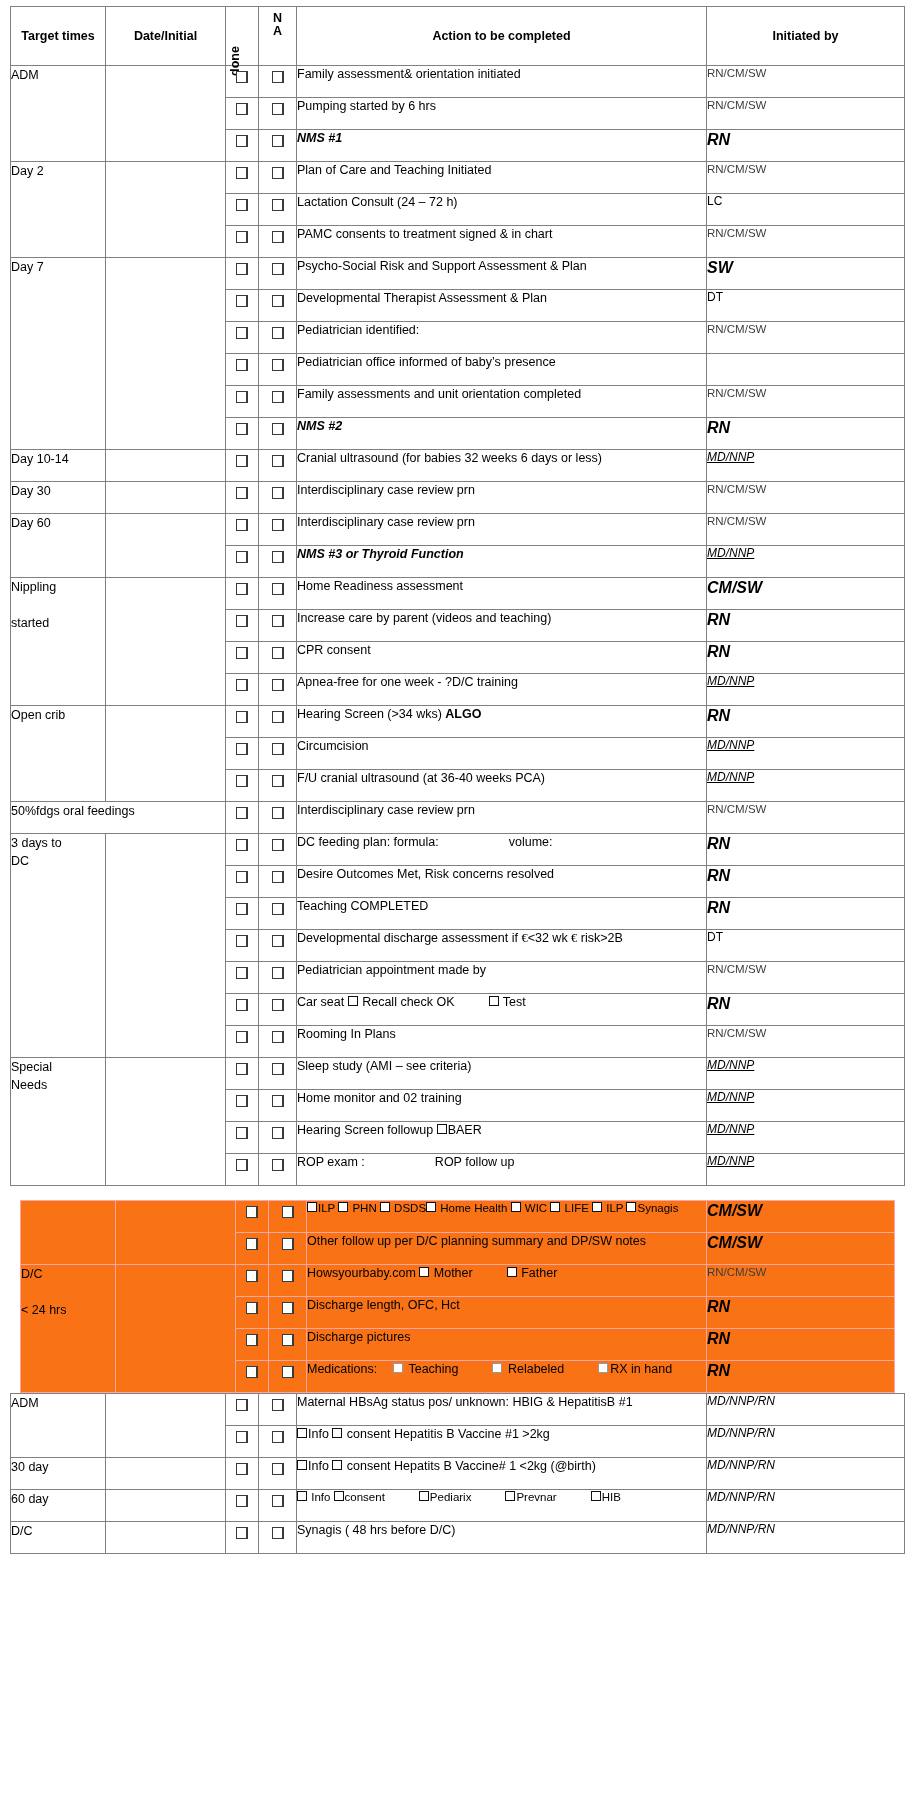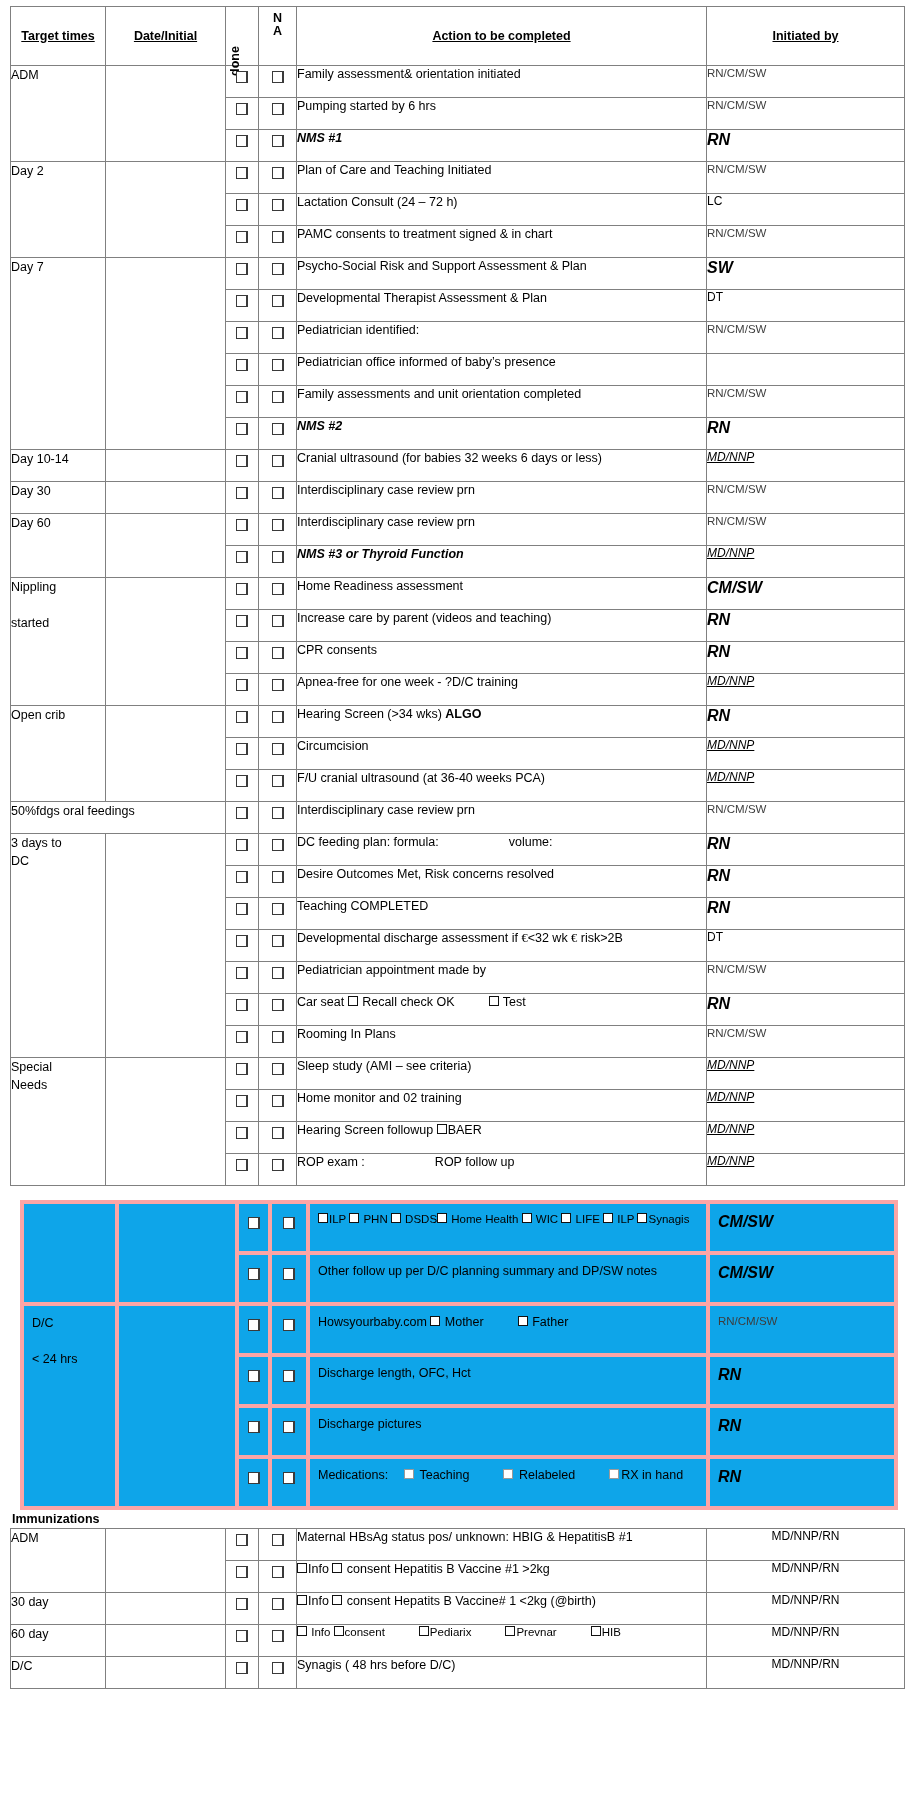--- a/index.html
+++ b/index.html
@@ -39,21 +39,20 @@
     position:relative;
   }
   .hdr-inner{
     display:flex;
     align-items:center;
     justify-content:center;
     height:58px;
     line-height:1.15;
     padding:0 3px;
     box-sizing:border-box;
-    text-decoration:underline;
   }
   .hdr-rot{
     height:58px;
     position:relative;
   }
   .hdr-rot span{
     display:block;
     position:absolute;
     left:50%;
     bottom:4px;
@@ -148,24 +147,24 @@
     font-weight:bold;
     padding:2px 0 2px 2px;
   }
   table.grid2{
     border-collapse:collapse;
     width:874px;
     table-layout:fixed;
     margin-left:10px;
   }
   table.grid2 td{
-    border:4px solid #fca5a5;
-    padding:8px;
+    border:1px solid #fca5a5;
+    padding:0;
     vertical-align:top;
-    background:#0ea5e9;
+    background:#f97316;
   }
   col.d-target{width:95px;}
   col.d-date{width:120px;}
   col.d-done{width:33px;}
   col.d-na{width:38px;}
   col.d-action{width:400px;}
   col.d-init{width:188px;}
 
   table.grid3{
     border-collapse:collapse;
@@ -178,21 +177,21 @@
     vertical-align:top;
     background:#fff;
   }
   col.i-target{width:95px;}
   col.i-date{width:120px;}
   col.i-done{width:33px;}
   col.i-na{width:38px;}
   col.i-action{width:410px;}
   col.i-init{width:198px;}
   .imm-init{
-    font-size:12px;padding:7px 4px 6px 8px;vertical-align:middle;text-align:center;
+    font-size:12px;font-style:italic;padding:7px 4px 6px 8px;vertical-align:middle;
   }
 </style>
 </head>
 <body>
 
 <div class="page">
 
   <table class="grid">
     <colgroup>
       <col class="c-target">
@@ -351,21 +350,21 @@
         </tr>
         <tr>
           <td class="cb-cell"><span class="cbx"></span></td>
           <td class="cb-cell"><span class="cbx"></span></td>
           <td class="action-cell">Increase care by parent (videos and teaching)</td>
           <td class="init-cell bi">RN</td>
         </tr>
         <tr>
           <td class="cb-cell"><span class="cbx"></span></td>
           <td class="cb-cell"><span class="cbx"></span></td>
-          <td class="action-cell">CPR consents</td>
+          <td class="action-cell">CPR consent</td>
           <td class="init-cell bi">RN</td>
         </tr>
         <tr>
           <td class="cb-cell"><span class="cbx"></span></td>
           <td class="cb-cell"><span class="cbx"></span></td>
           <td class="action-cell">Apnea-free for one week - ?D/C training</td>
           <td class="init-cell i">MD/NNP</td>
         </tr>
         <tr>
           <td class="target-cell" rowspan="3">Open crib</td>
@@ -519,21 +518,20 @@
         </tr>
         <tr>
           <td class="cb-cell"><span class="cbx"></span></td>
           <td class="cb-cell"><span class="cbx"></span></td>
           <td class="action-cell">Medications:<span class="sp-sm"></span><span class="mini-lt"></span> Teaching<span class="sp-md"></span><span class="mini-lt"></span> Relabeled<span class="sp-md"></span><span class="mini-lt"></span>RX in hand</td>
           <td class="init-cell bi">RN</td>
         </tr>
       </tbody>
   </table>
 
-  <div class="sec-label">Immunizations</div>
 
   <table class="grid3">
     <colgroup>
       <col class="i-target">
         <col class="i-date">
         <col class="i-done">
       <col class="i-na">
         <col class="i-action">
         <col class="i-init">
     </colgroup>

